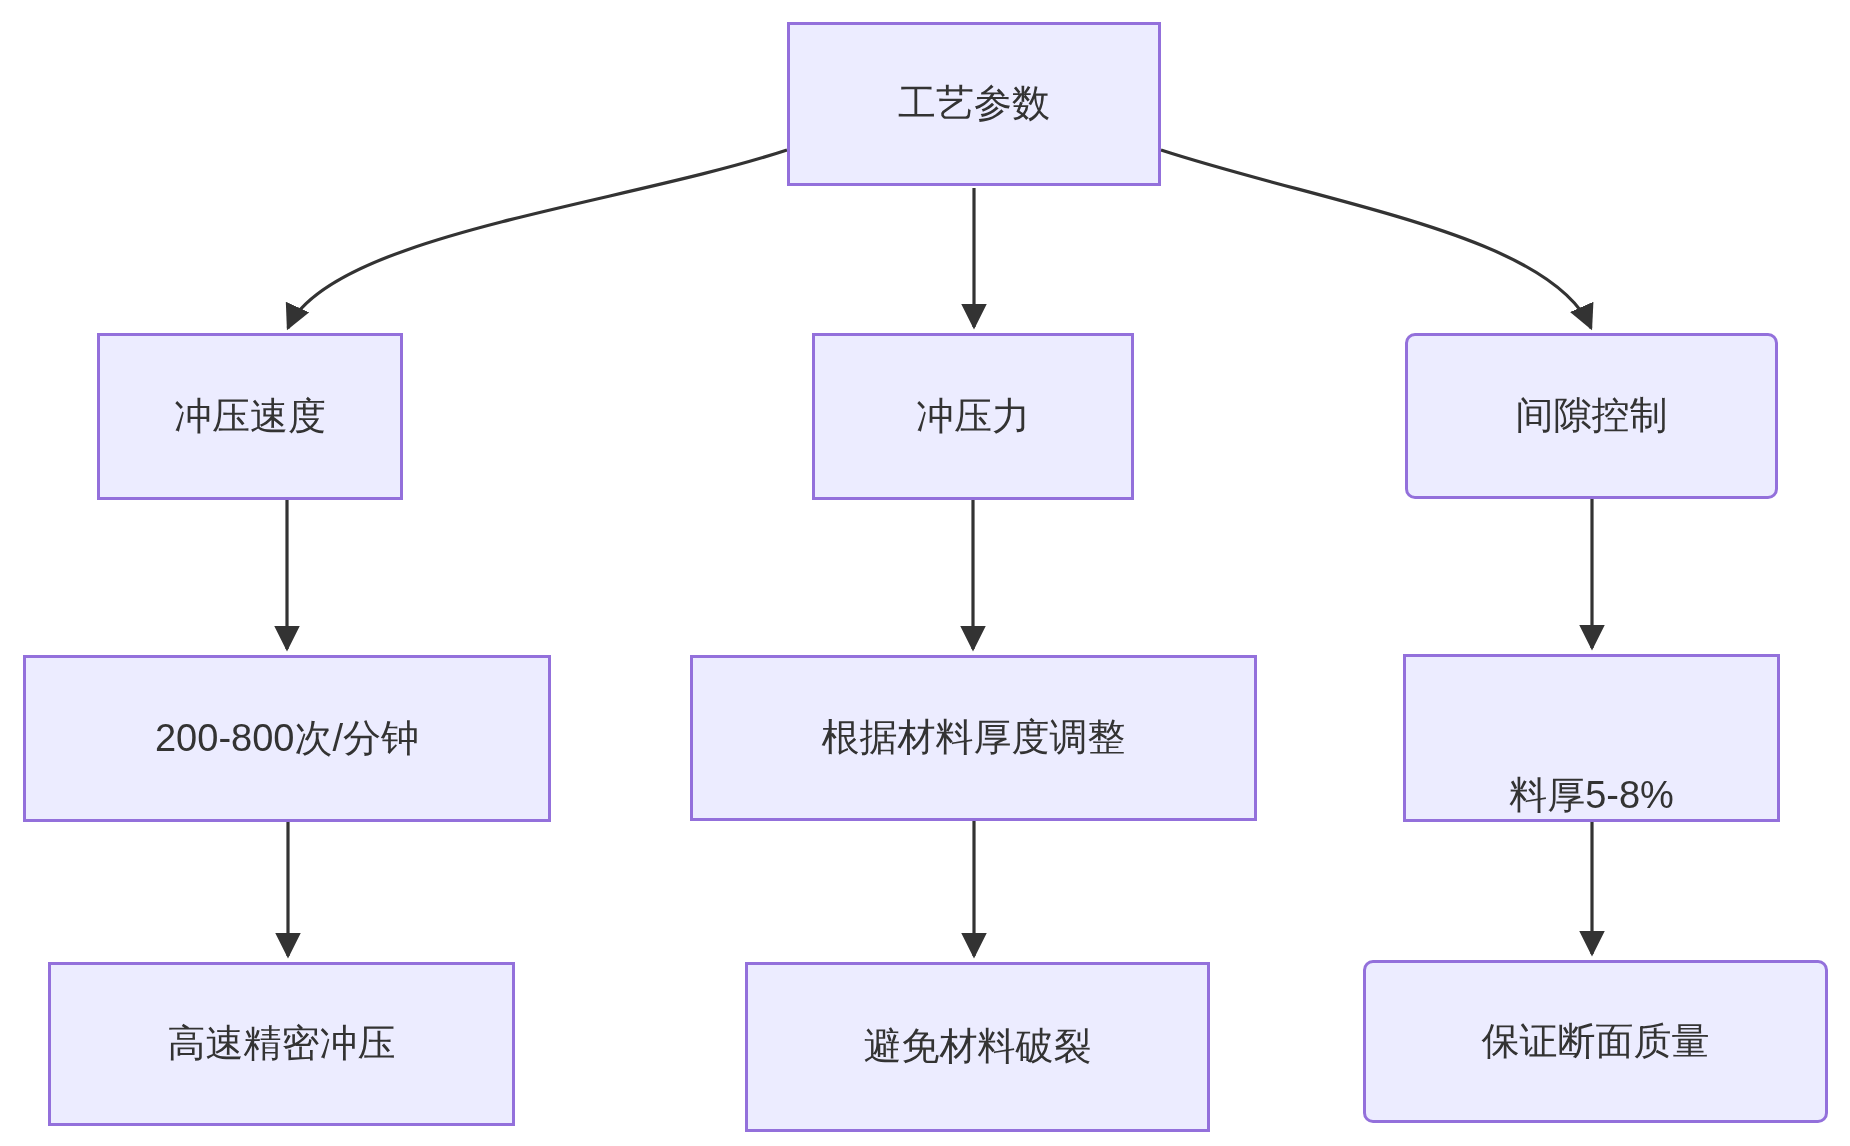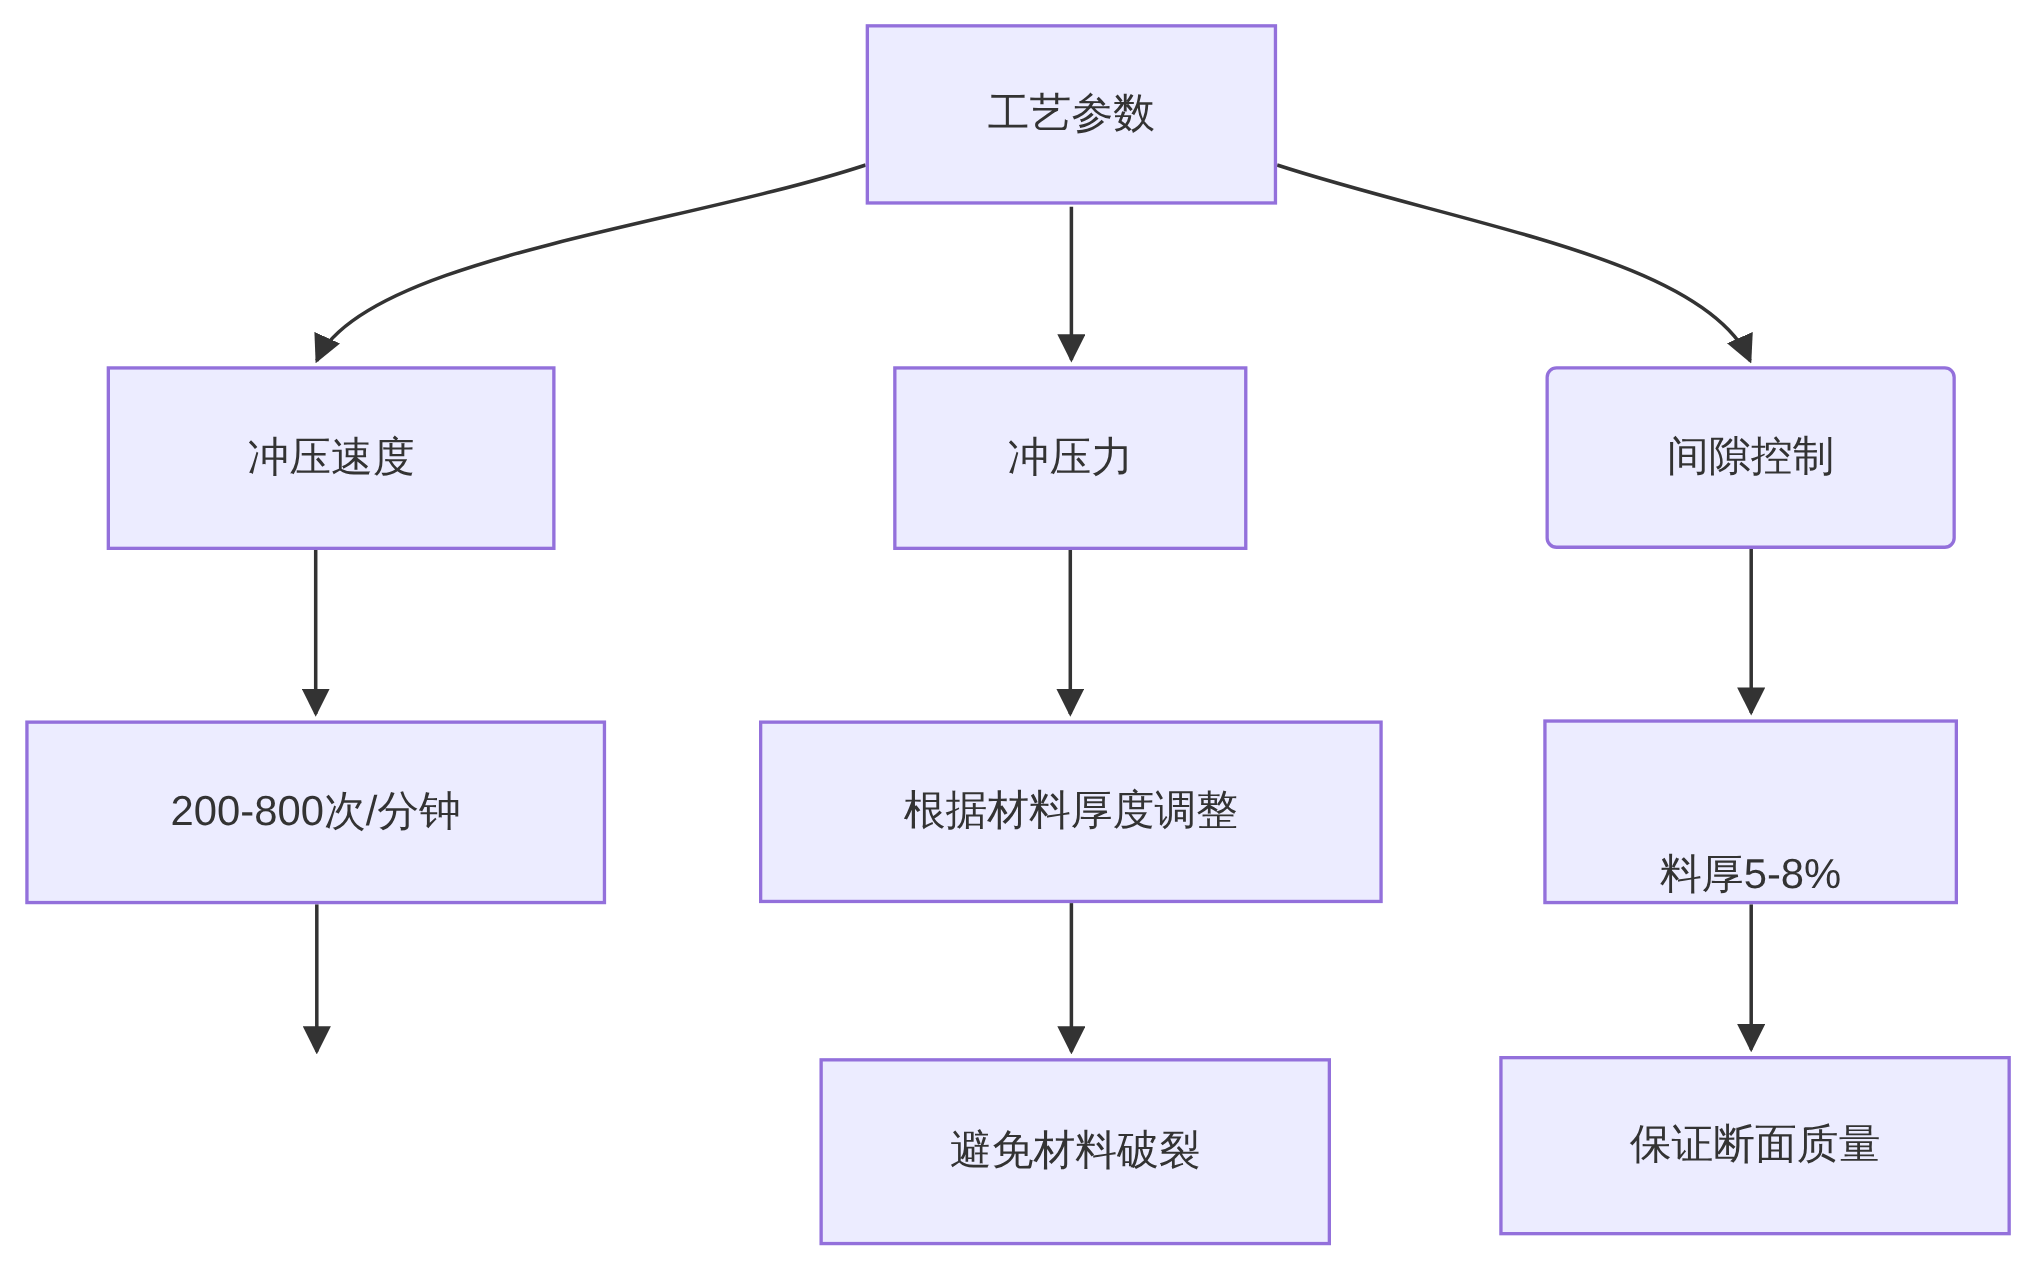--- a/index.html
+++ b/index.html
@@ -60,38 +60,41 @@
     <path class="edge" marker-end="url(#arrowhead)" d="M973,500 L973,649"></path>
     <path class="edge" marker-end="url(#arrowhead)" d="M1592,499 L1592,648"></path>
     <path class="edge" marker-end="url(#arrowhead)" d="M288,822 L288,956"></path>
     <path class="edge" marker-end="url(#arrowhead)" d="M974,821 L974,956"></path>
     <path class="edge" marker-end="url(#arrowhead)" d="M1592,822 L1592,954"></path>
   </svg>
 
   <div class="node" style="left: 787px; top: 22px; width: 374px; height: 164px;">
     <span class="label">工艺参数</span>
   </div>
-  <div class="node" style="left: 97px; top: 333px; width: 408px; height: 167px;">
+  <div class="node" style="left: 97px; top: 333px; width: 306px; height: 167px;">
     <span class="label">冲压速度</span>
   </div>
   <div class="node" style="left: 812px; top: 333px; width: 322px; height: 167px;">
     <span class="label">冲压力</span>
   </div>
   <div class="node" style="left: 1405px; top: 333px; width: 373px; height: 166px; border-radius: 10px;">
     <span class="label">间隙控制</span>
   </div>
   <div class="node" style="left: 23px; top: 655px; width: 528px; height: 167px;">
     <span class="label">200-800次/分钟</span>
   </div>
   <div class="node" style="left: 690px; top: 655px; width: 567px; height: 166px;">
     <span class="label">根据材料厚度调整</span>
   </div>
   <div class="node" style="left: 1403px; top: 654px; width: 377px; height: 168px; align-items: flex-end;">
     <span class="label">料厚5-8%</span>
   </div>
+  <div class="node" style="left: 48px; top: 962px; width: 467px; height: 164px;">
+    <span class="label">高速精密冲压</span>
+  </div>
   <div class="node" style="left: 745px; top: 962px; width: 465px; height: 170px;">
     <span class="label">避免材料破裂</span>
   </div>
-  <div class="node" style="left: 1363px; top: 960px; width: 465px; height: 163px;">
+  <div class="node" style="left: 1363px; top: 960px; width: 465px; height: 163px; border-radius: 10px;">
     <span class="label">保证断面质量</span>
   </div>
 
 </div>
 
 </body></html>

